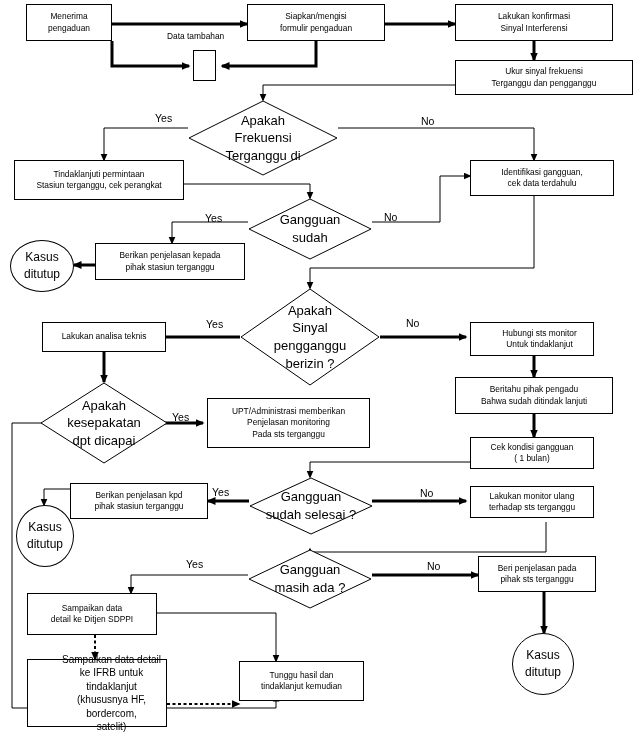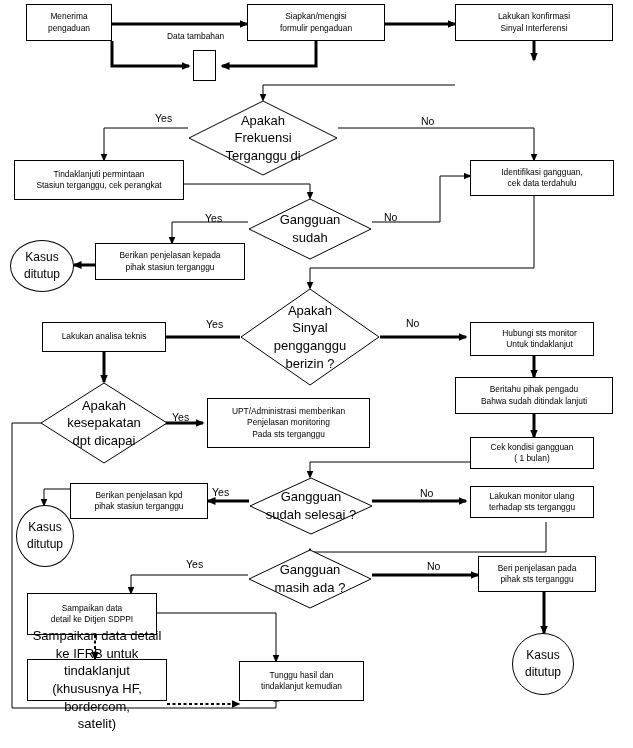--- a/index.html
+++ b/index.html
@@ -95,20 +95,21 @@
     <path class="ln dash" d="M95,635 L95,659" marker-end="url(#aThick)"></path>
 
     <path class="ln thin" d="M157,613 L276,613 L276,661" marker-end="url(#aThin)"></path>
 
     <path class="ln dash" d="M167,704 L239,704" marker-end="url(#aThick)"></path>
   </svg>
 
   <div class="node box" style="left:26px;top:4px;width:86px;height:37px;">Menerima<br>pengaduan</div>
   <div class="node box" style="left:247px;top:4px;width:138px;height:37px;">Siapkan/mengisi<br>formulir pengaduan</div>
   <div class="node box" style="left:455px;top:4px;width:158px;height:37px;">Lakukan konfirmasi<br>Sinyal Interferensi</div>
+  <div class="node box" style="left:455px;top:60px;width:178px;height:35px;">Ukur sinyal frekuensi<br>Terganggu dan pengganggu</div>
   <div class="node smallbox" style="left:193px;top:50px;width:23px;height:31px;"></div>
   <div class="capt" style="left:167px;top:31px;">Data tambahan</div>
 
   <div class="diamond-wrap" style="left:188px;top:100px;width:150px;height:76px;">
     <svg width="150" height="76">
         <polygon points="75,1 149,38 75,75 1,38" fill="#fff" stroke="#000" stroke-width="1"></polygon>
       </svg>
     <div class="diamond-label">Apakah<br>Frekuensi<br>Terganggu di</div>
   </div>
 
@@ -160,21 +161,21 @@
 
   <div class="diamond-wrap" style="left:248px;top:549px;width:124px;height:60px;">
     <svg width="124" height="60">
         <polygon points="62,1 123,30 62,59 1,30" fill="#fff" stroke="#000" stroke-width="1"></polygon>
       </svg>
     <div class="diamond-label">Gangguan<br>masih ada ?</div>
   </div>
 
   <div class="node box" style="left:478px;top:556px;width:118px;height:36px;">Beri penjelasan pada<br>pihak sts terganggu</div>
   <div class="node box" style="left:27px;top:593px;width:130px;height:42px;">Sampaikan data<br>detail ke Ditjen SDPPI</div>
-  <div class="node box" style="left:27px;top:659px;width:140px;height:42px;font-size:13px;">Sampaikan data detail<br>ke IFRB untuk tindaklanjut<br>(khususnya HF, bordercom,<br>satelit)</div>
+  <div class="node box" style="left:27px;top:659px;width:140px;height:68px;font-size:10px;padding-left:32px;">Sampaikan data detail<br>ke IFRB untuk tindaklanjut<br>(khususnya HF, bordercom,<br>satelit)</div>
   <div class="node box" style="left:239px;top:661px;width:125px;height:40px;">Tunggu hasil dan<br>tindaklanjut kemudian</div>
   <div class="node ellipse" style="left:512px;top:633px;width:62px;height:62px;">Kasus<br>ditutup</div>
 
   <div class="edgelabel" style="left:155px;top:112px;">Yes</div>
   <div class="edgelabel" style="left:421px;top:115px;">No</div>
   <div class="edgelabel" style="left:205px;top:212px;">Yes</div>
   <div class="edgelabel" style="left:384px;top:211px;">No</div>
   <div class="edgelabel" style="left:206px;top:318px;">Yes</div>
   <div class="edgelabel" style="left:406px;top:317px;">No</div>
   <div class="edgelabel" style="left:172px;top:411px;">Yes</div>

